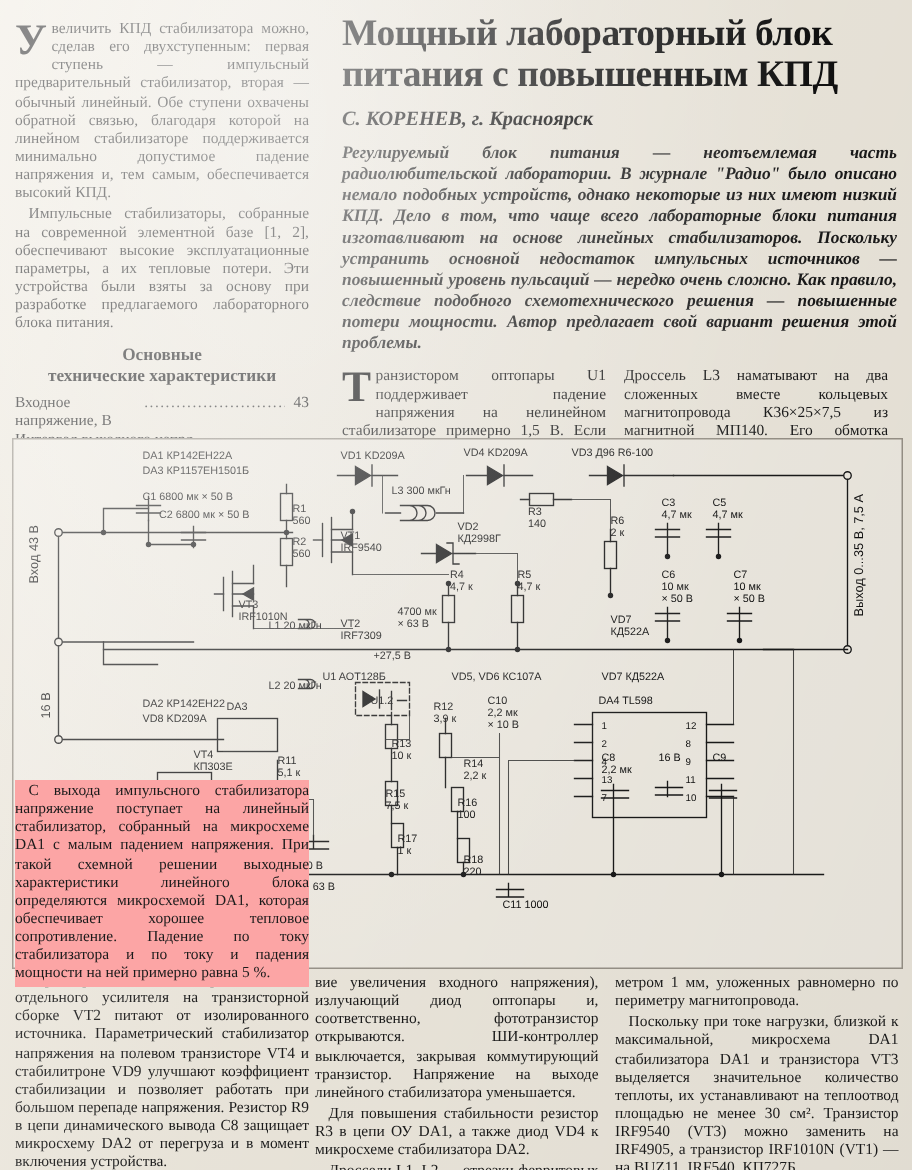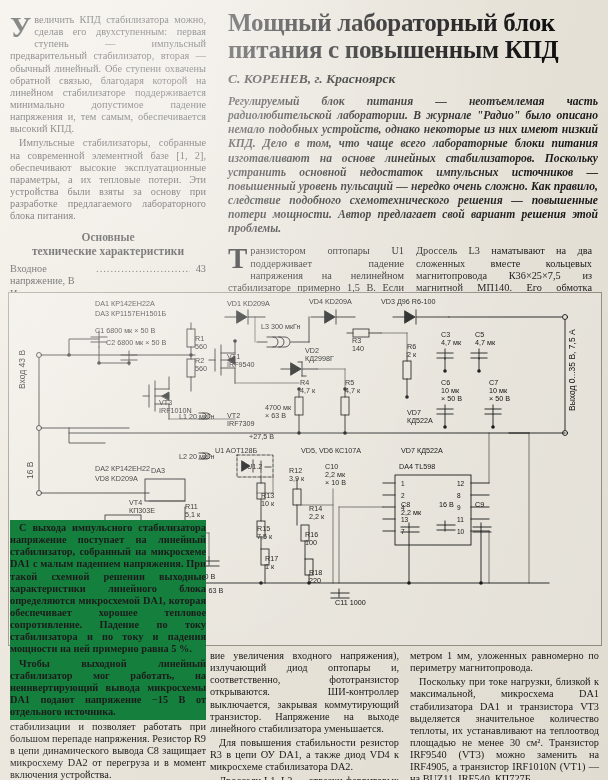--- a/index.html
+++ b/index.html
@@ -495,23 +495,22 @@
           <path d="M480 190 V140"></path>
           <path d="M480 238 V290"></path>
           <path d="M374 214 H330 M330 214 V290"></path>
           <path d="M520 140 V290"></path>
         </g>
       </g>
     </svg>
     <div class="figlabel">Рис. 1</div>
   </div>
 
-  <div style="position:absolute; left:10px; top:520px; width:196px; z-index:70; background:#15803d; padding-top:2px;font-weight:bold;">
+  <div style="position:absolute; left:10px; top:520px; width:196px; z-index:70; background:#fca5a5; padding-top:2px;">
     <p class="body">С выхода импульсного стабилизатора напряжение поступает на линейный стабилизатор, собранный на микросхеме DA1 с малым падением напряжения. При такой схемной решении выходные характеристики линейного блока определяются микросхемой DA1, которая обеспечивает хорошее тепловое сопротивление. Падение по току стабилизатора и по току и падения мощности на ней примерно равна 5 %.</p>
-    <p class="body">Чтобы выходной линейный стабилизатор мог работать, на неинвертирующий вывода микросхемы DA1 подают напряжение −15 В от отдельного источника.</p>
   </div>
 
   <div class="bottom">
     <div class="bcol"></div>
     <div class="bcol">
       <p class="body noind">вие увеличения входного напряжения), излучающий диод оптопары и, соответственно, фототранзистор открываются. ШИ-контроллер выключается, закрывая коммутирующий транзистор. Напряжение на выходе линейного стабилизатора уменьшается.</p>
       <p class="body">Для повышения стабильности резистор R3 в цепи ОУ DA1, а также диод VD4 к микросхеме стабилизатора DA2.</p>
       <p class="body">Дроссели L1, L2 — отрезки ферритовых трубок, надетых на выводы стоков коммутирующих транзисторов VT1, VT3. Длина этих трубок равна примерно половине длины вывода.</p>
     </div>
     <div class="bcol">

